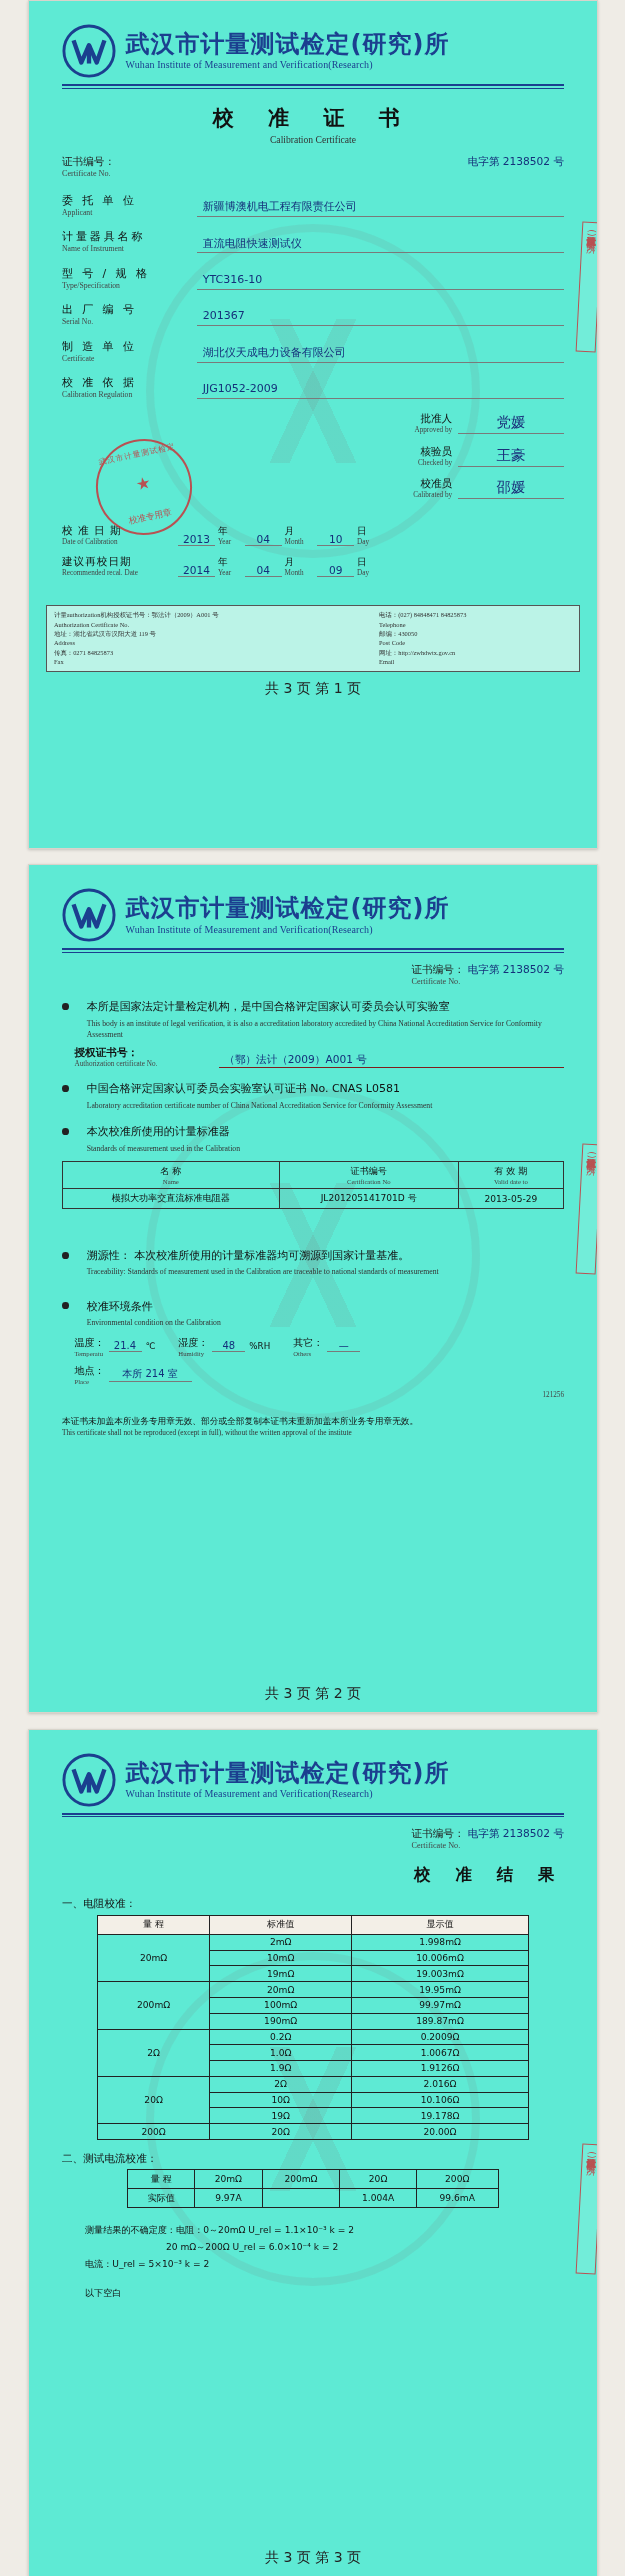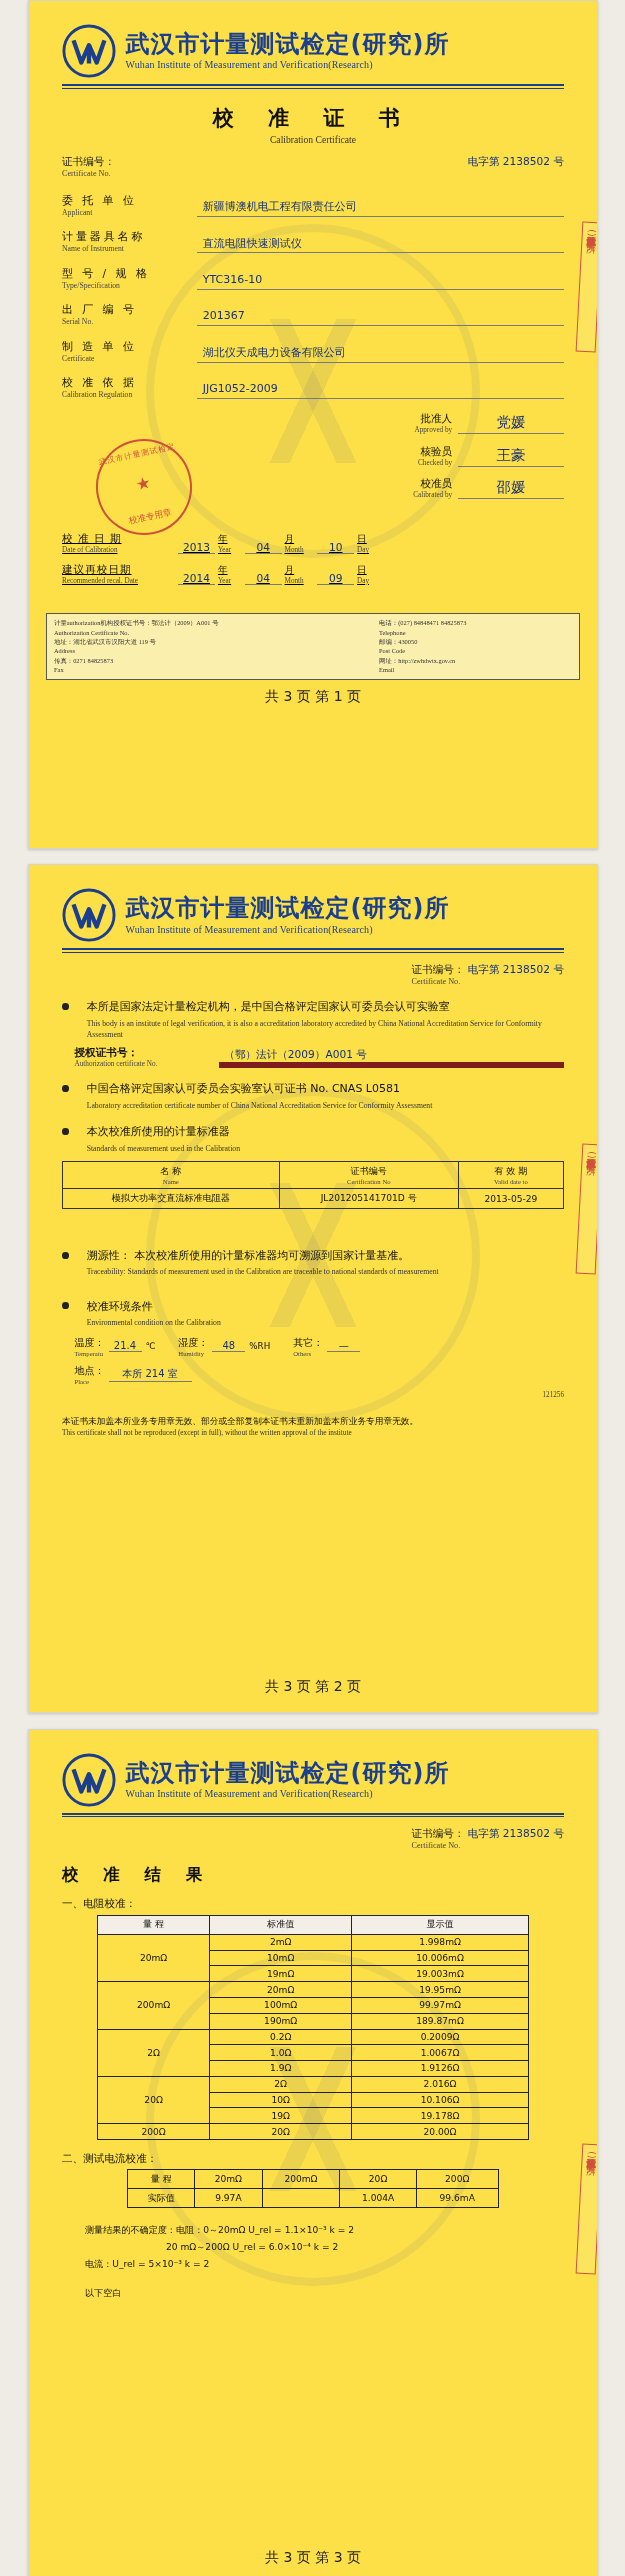--- a/index.html
+++ b/index.html
@@ -1,21 +1,21 @@
 <!DOCTYPE html>
 <html><head>
 <meta charset="utf-8">
 <style>
   html,body{margin:0;padding:0;background:#e9e6e0;}
   body{font-family:"DejaVu Sans","Liberation Sans",sans-serif;}
   .page{
     width:626px;margin:0 auto;background:#efece6;position:relative;
   }
   .sheet{
-    width:568px;margin:0 auto 15.4px auto;background:#fde047;
+    width:568px;margin:0 auto 15.4px auto;background:#5eead4;
     border:1px solid #d8d4cb;position:relative;overflow:hidden;
     box-shadow:0 1px 2.9px rgba(0,0,0,.18);
   }
   .sheet.p1{height:847px;}
   .sheet.p2{height:847px;}
   .sheet.p3{height:847px;}
   .pad{padding:17.3px 33px 9.6px 33px;position:relative;z-index:3;}
   
   .hdr{display:flex;align-items:center;gap:9.6px;padding-top:5.8px;}
   .logo{width:54px;height:54px;flex:0 0 54px;position:relative;}
@@ -84,36 +84,36 @@
   
   .bullet{display:flex;gap:18px;margin-top:13.5px;}
   .dot{width:6.7px;height:6.7px;border-radius:50%;background:#222;flex:0 0 6.7px;margin-top:3.9px;}
   .btext{flex:1;}
   .btext .cn{font-size:11px;color:#111;line-height:1.5;}
   .btext .en{font-size:7.7px;color:#333;line-height:1.45;font-family:"Liberation Serif",serif;margin-top:1.9px;}
   .kv{display:flex;align-items:flex-end;margin-top:5.8px;margin-left:12.5px;}
   .kv .k{flex:0 0 144px;}
   .kv .k .cn{font-size:10.6px;color:#111;}
   .kv .k .en{font-size:7.2px;color:#444;font-family:"Liberation Serif",serif;}
-  .kv .v{flex:1;border-bottom:6px solid #7f1d1d;font-size:10.6px;color:#14307a;padding-left:5.8px;}
+  .kv .v{flex:1;border-bottom:1px solid #7f1d1d;font-size:10.6px;color:#14307a;padding-left:5.8px;}
   table.std{width:100%;border-collapse:collapse;margin-top:7.7px;font-size:9.1px;}
   table.std th,table.std td{border:1px solid #333;padding:2.9px 3.9px;text-align:center;color:#111;}
   table.std th{font-weight:normal;}
   table.std th .en{display:block;font-size:6.7px;color:#444;font-family:"Liberation Serif",serif;}
   .envrow{display:flex;margin-top:7.7px;margin-left:12.5px;align-items:flex-end;gap:5.8px;}
   .envcell{display:flex;align-items:center;gap:4px;margin-right:17.3px;}
   .envcell .k{font-size:10px;color:#111;}
   .envcell .k .en{display:block;font-size:6.7px;color:#444;font-family:"Liberation Serif",serif;}
   .envcell .v{min-width:33px;border-bottom:1px solid #7a7a7a;text-align:center;font-size:10px;color:#14307a;}
   .envcell .u{font-size:8.7px;color:#111;}
   .note{font-size:8.7px;color:#111;margin-top:15.4px;line-height:1.5;}
   .note .en{font-size:7.3px;color:#333;font-family:"Liberation Serif",serif;}
   .smallcode{text-align:right;font-size:7.2px;color:#444;margin-top:5.8px;font-family:"Liberation Serif",serif;}
   
-  .res-title{text-align:left;font-size:16.4px;font-weight:bold;letter-spacing:9.6px;margin-top:13.5px;color:#111;}
+  .res-title{text-align:right;font-size:16.4px;font-weight:bold;letter-spacing:9.6px;margin-top:13.5px;color:#111;}
   .sec{font-size:10.6px;color:#111;margin:11.6px 0 3.9px 0;}
   table.res{width:86%;margin:0 auto;border-collapse:collapse;font-size:9.1px;}
   table.res th,table.res td{border:1px solid #222;padding:2.4px 3.9px;text-align:center;color:#111;}
   table.res th{font-weight:normal;background:#f3efe7;}
   table.res td.span{vertical-align:middle;}
   table.res2{width:74%;margin:3.9px auto 0 auto;border-collapse:collapse;font-size:9.1px;}
   table.res2 th,table.res2 td{border:1px solid #222;padding:2.4px 3.9px;text-align:center;color:#111;}
   table.res2 th{font-weight:normal;}
   .unc{font-size:9.1px;color:#111;margin:13.5px 0 0 23px;line-height:1.9;}
   .unc .ln2{margin-left:81px;}
@@ -231,21 +231,21 @@
         </div>
         <div class="sigrow">
           <div class="siglabel">
             <div class="cn">校准员</div>
             <div class="en">Calibrated by</div>
           </div>
           <div class="sigval">邵媛</div>
         </div>
       </div>
 
-      <div style="margin-top:33px;text-decoration:underline;">
+      <div style="margin-top:25px;">
         <div class="drow">
           <div class="dlabel">
             <div class="cn">校 准 日 期</div>
             <div class="en">Date of Calibration</div>
           </div>
           <div class="dcell">
               <div class="dnum">2013</div>
             <div class="dunit"><span>年</span><span class="en">Year</span></div>
             </div>
           <div class="dcell">
@@ -433,21 +433,21 @@
       </div>
 
       <div class="smallcode">121256</div>
 
       <div class="note">
         <div>本证书未加盖本所业务专用章无效、部分或全部复制本证书未重新加盖本所业务专用章无效。</div>
         <div class="en">This certificate shall not be reproduced (except in full), without the written approval of the institute</div>
       </div>
     </div>
 
-    <div class="pagefoot" style="position:absolute;bottom:16px;left:0;right:0;">共 3 页 第 2 页</div>
+    <div class="pagefoot" style="position:absolute;bottom:9px;left:0;right:0;">共 3 页 第 2 页</div>
     <div class="side-stamp" style="top:279px;height:116px;">武汉市计量测试检定(研究)所</div>
   </div>
 
   <div class="sheet p3">
     <div class="wm"></div>
     <div class="pad">
       <div class="hdr">
         <div class="logo">
           <svg viewBox="0 0 56 56" width="54" height="54">
             <circle cx="28" cy="28" r="26" fill="none" stroke="#1b3f8f" stroke-width="3"></circle>

